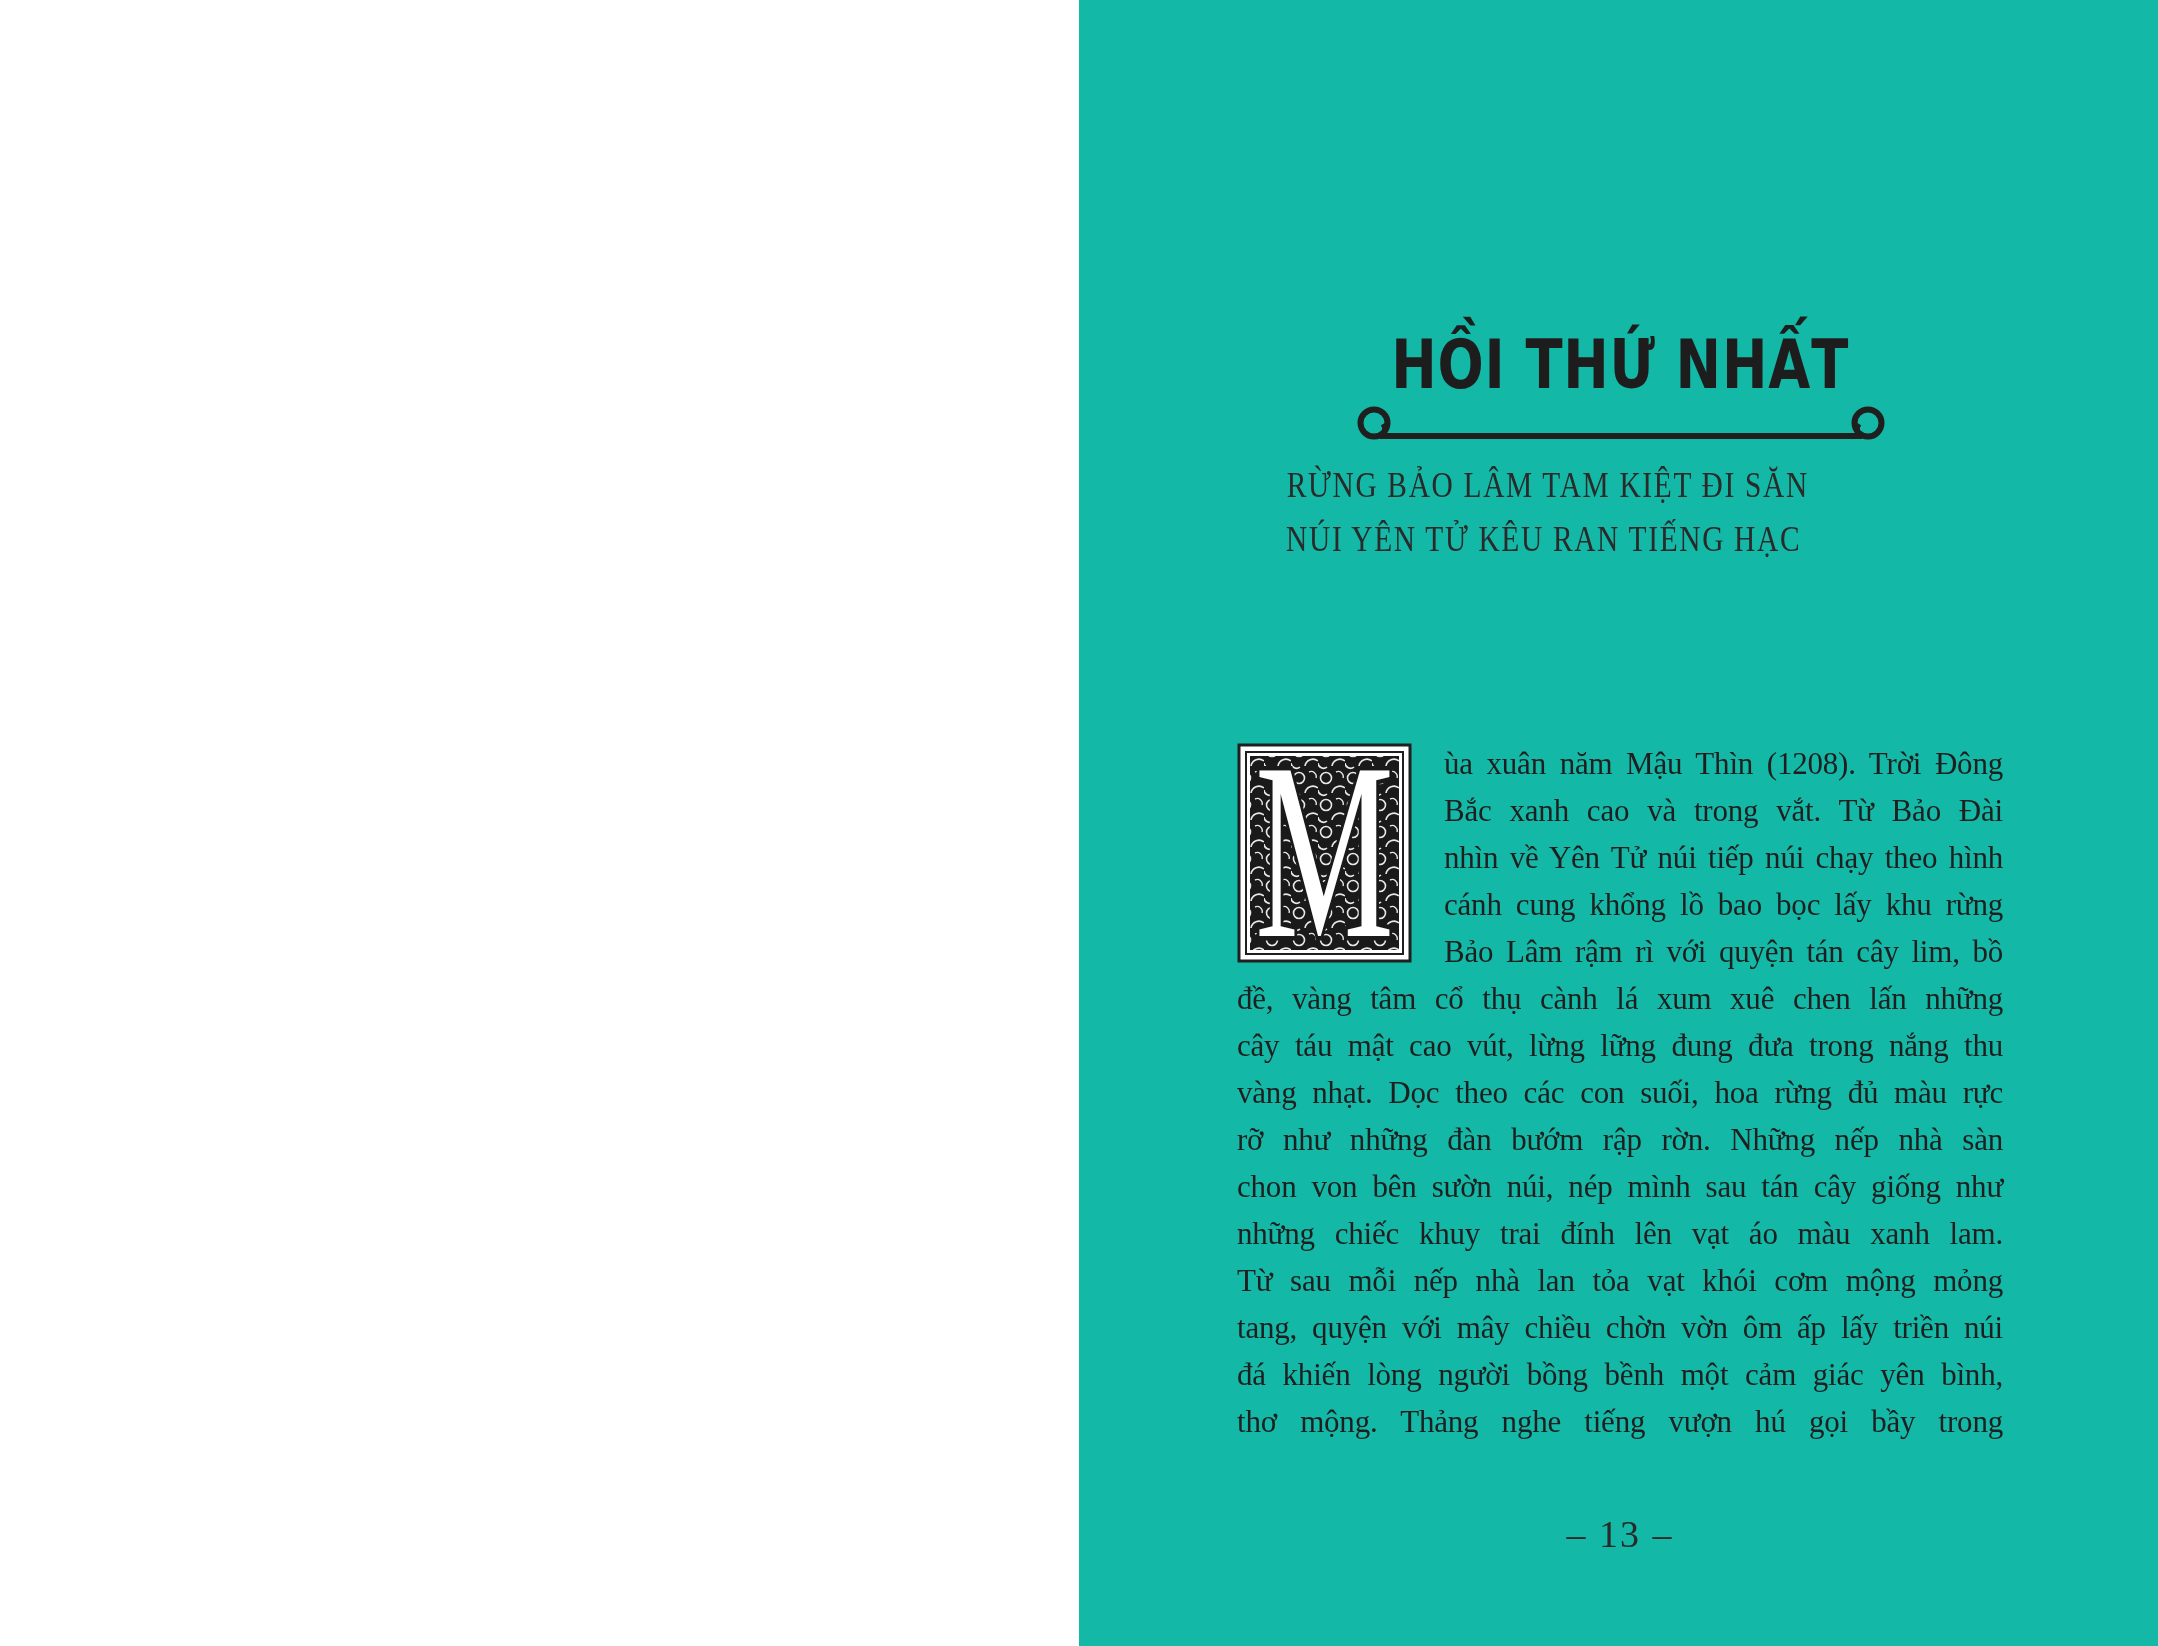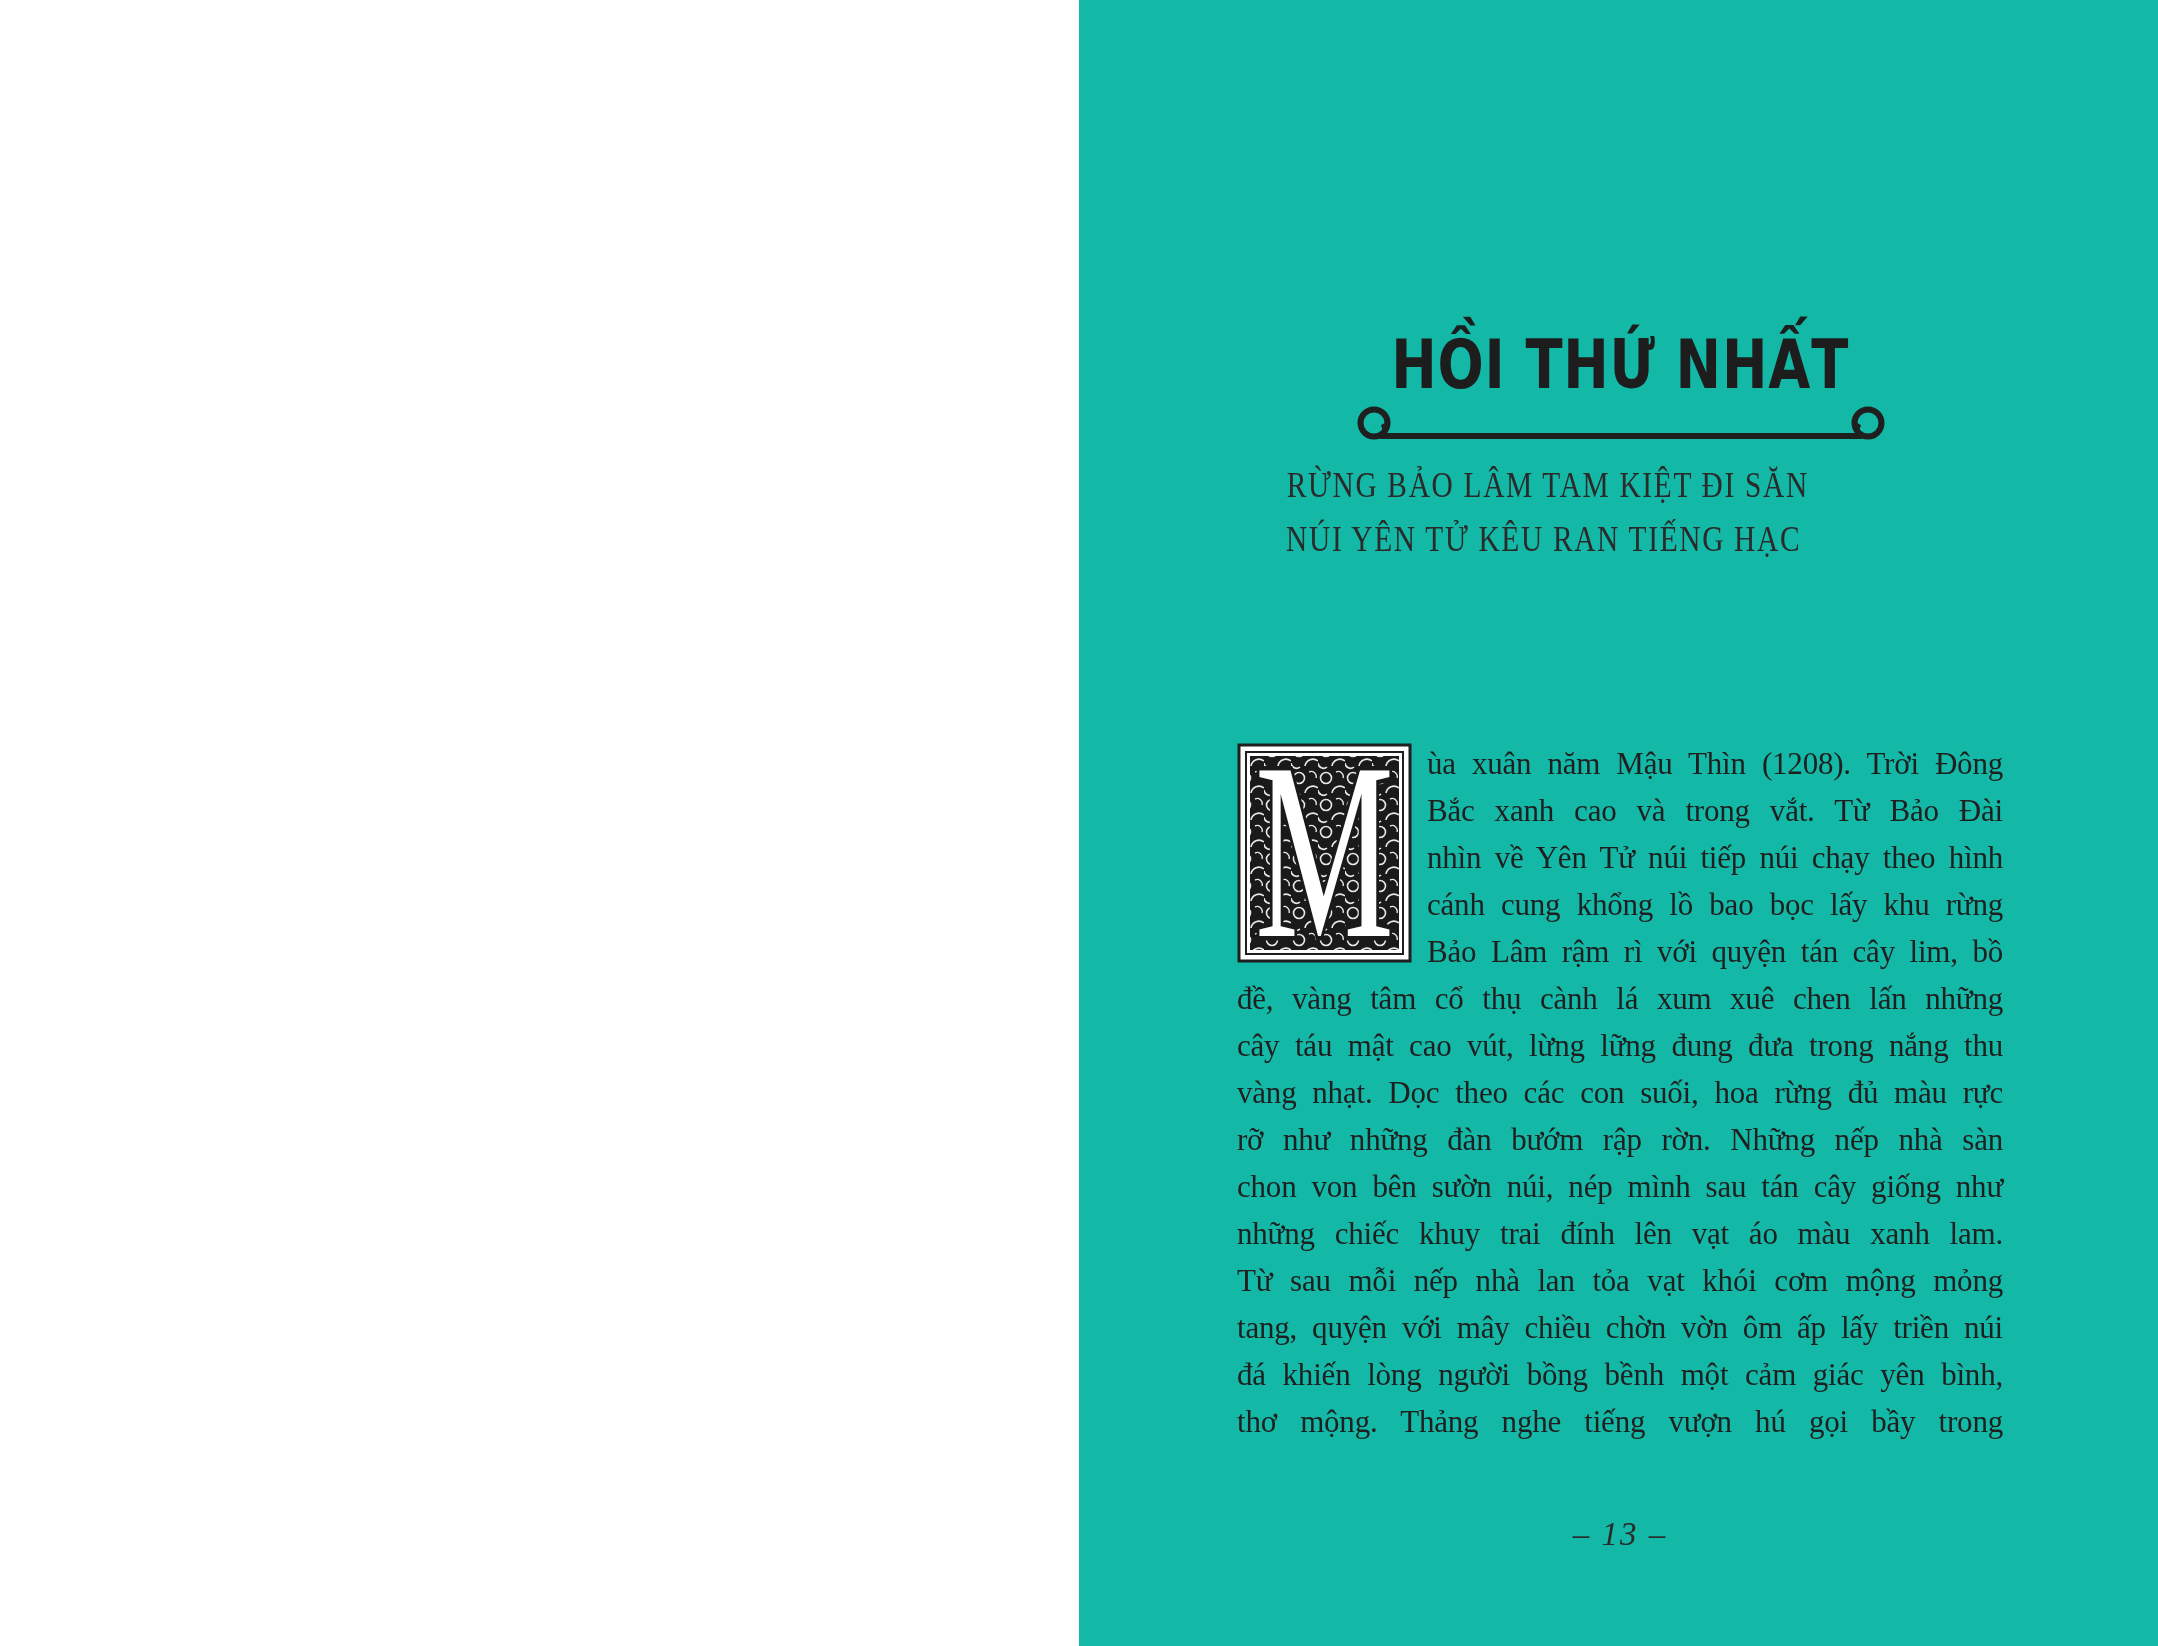--- a/index.html
+++ b/index.html
@@ -36,34 +36,33 @@
   .subtitle .s{
     display:inline-block;
     transform:scaleX(0.84);transform-origin:50% 50%;
     font-family:"Liberation Serif", serif;
     font-size:35px;letter-spacing:2px;color:#2a2a2a;
   }
   
   .body-block{position:absolute;left:0;top:740px;width:766px;}
   .first-rows{display:flex;}
   .dropcap-box{flex:0 0 175px;width:175px;height:220px;margin-top:3px;}
-  .first-lines{flex:1 1 auto;margin-left:15px;min-width:0;}
+  .first-lines{flex:1 1 auto;margin-left:32px;min-width:0;}
   .bline{
     height:47px;line-height:47px;
     font-size:31px;letter-spacing:-0.2px;
     text-align:justify;text-align-last:justify;-moz-text-align-last:justify;
     white-space:nowrap;overflow:visible;
     color:#1f1f1f;
   }
   
   .folio{
     position:absolute;left:0;top:1512px;width:766px;
-    text-align:center;font-size:33px;line-height:44px;color:#2a2a2a;
+    text-align:center;font-size:38px;line-height:44px;color:#2a2a2a;
     letter-spacing:2px;
-    font-style:italic;
   }
 </style>
 </head>
 <body>
 
 <div class="canvas">
 
   <div class="left-page"></div>
 
   <div class="column">

